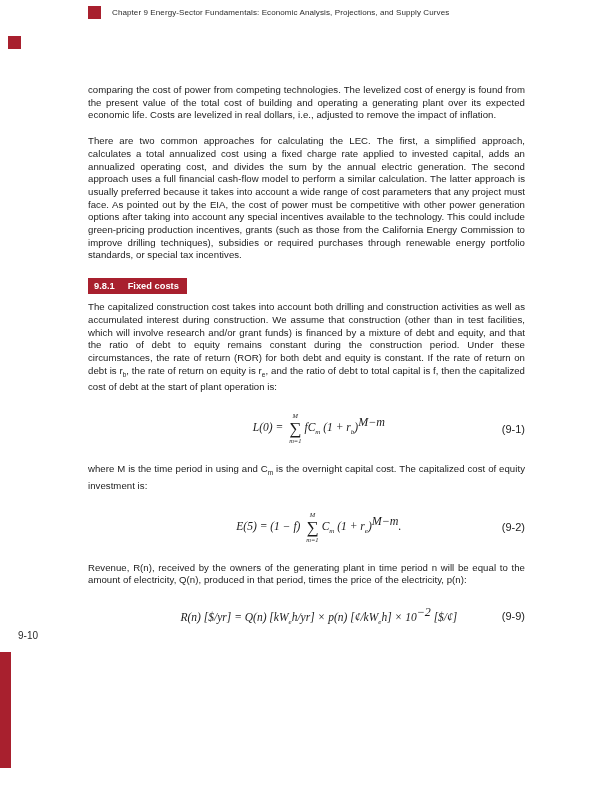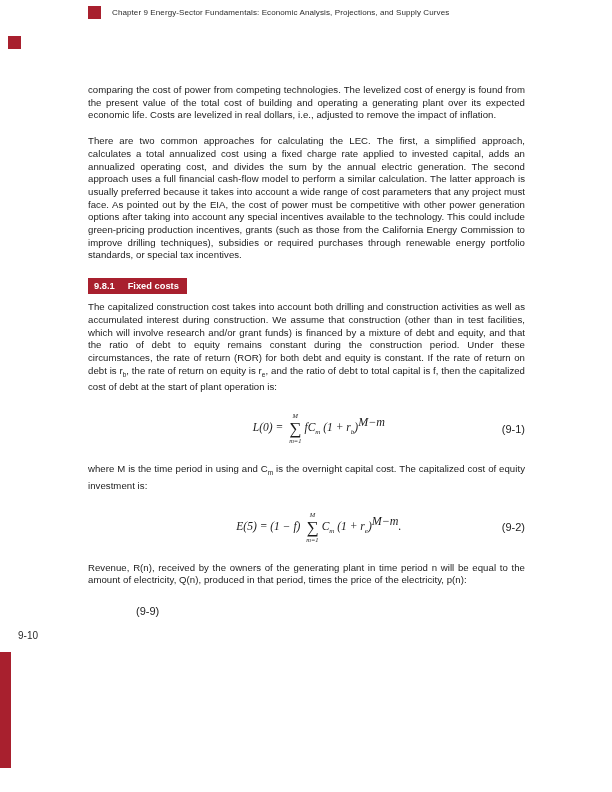--- a/index.html
+++ b/index.html
@@ -93,20 +93,23 @@
               <span class="sum-lower">m=1</span>
             </span><span>C</span><sub>m</sub><span> (1 + r</span><sub>e</sub><span>)</span><sup>M−m</sup><span>.</span></span>
       </span>
       <span class="eq-number">(9-2)</span>
     </div>
 
     <p class="body">Revenue, R(n), received by the owners of the generating plant in time period n will be equal to the amount of electricity, Q(n), produced in that period, times the price of the electricity, p(n):</p>
 
     <div class="eq-row">
       <span class="eq-indent"></span>
+      <span class="eq-content">
+        <span class="math"><span>R(n) [$/yr] = Q(n) [kW</span><sub>e</sub><span>h/yr] × p(n) [¢/kW</span><sub>e</sub><span>h] × 10</span><sup>−2</sup><span> [$/¢]</span></span>
+      </span>
       <span class="eq-number">(9-9)</span>
     </div>
 
   </div>
 
   <span class="page-number">9-10</span>
   <span class="margin-bar"></span>
 
 </div>
 

